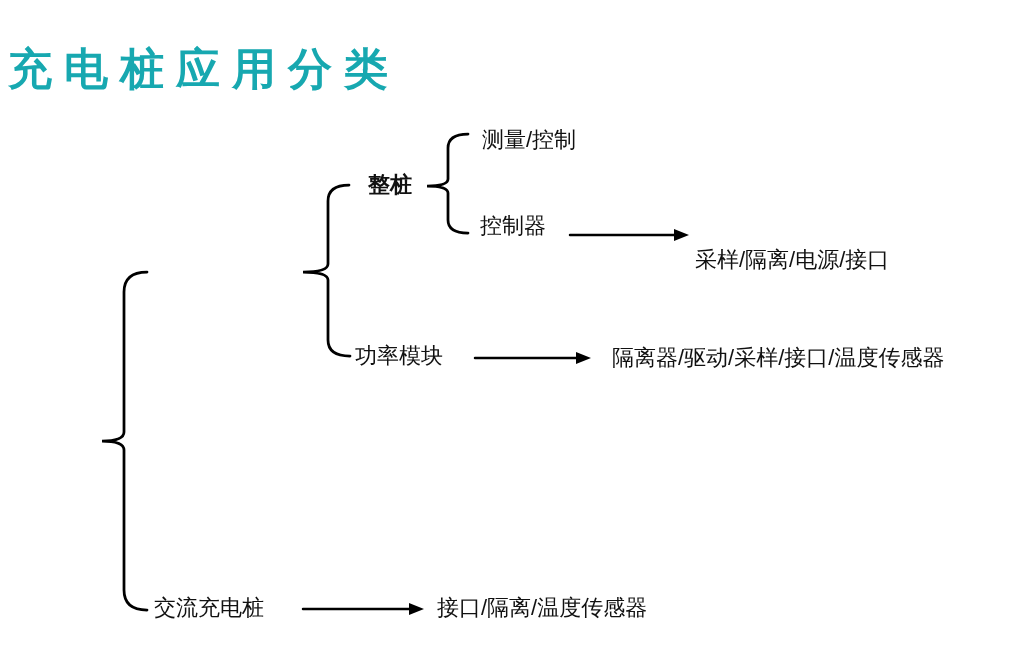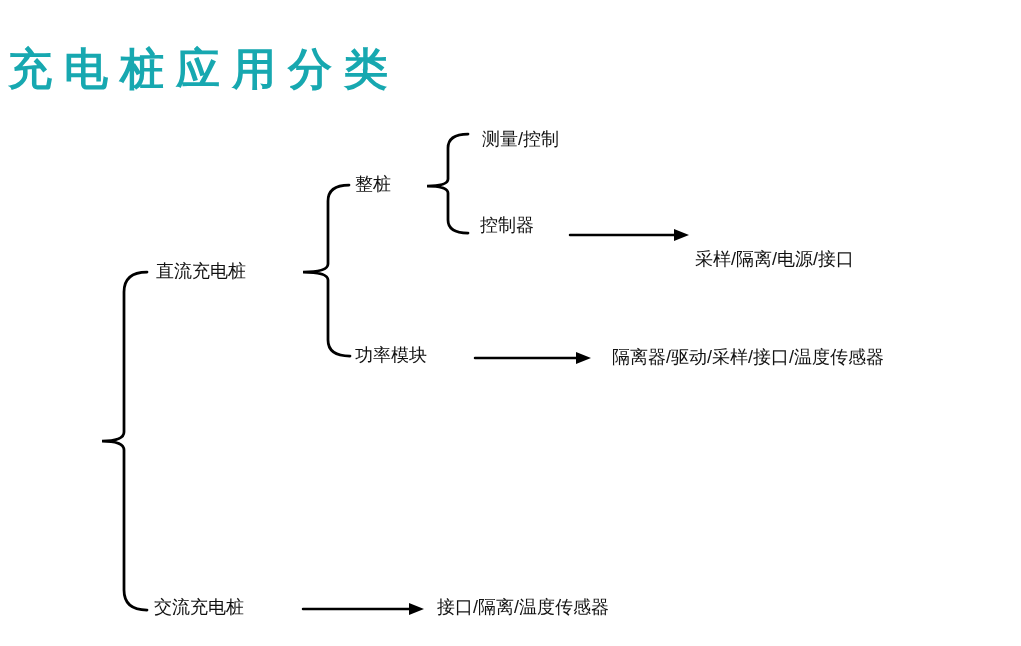--- a/index.html
+++ b/index.html
@@ -29,21 +29,21 @@
   .connectors {
     position: absolute;
     left: 0;
     top: 0;
     width: 1021px;
     height: 646px;
   }
   .node {
     position: absolute;
     transform: translateY(-50%);
-    font-size: 18px;
+    font-size: 22px;
     font-weight: 500;
     color: #111111;
     white-space: nowrap;
     line-height: 1.1;
   }
 </style>
 </head>
 <body>
 
 <div class="canvas">
@@ -67,23 +67,22 @@
       <line x1="475" y1="358" x2="576" y2="358"></line>
       <polygon points="576,352 591,358 576,364" fill="#000000" stroke="none"></polygon>
     </g>
 
     <g stroke-width="2.5">
       <line x1="303" y1="609" x2="409" y2="609"></line>
       <polygon points="409,603 424,609 409,615" fill="#000000" stroke="none"></polygon>
     </g>
   </svg>
 
-  <div class="node" style="left:156px; top:272px;">直流充电桩</div>
 
-  <div class="node" style="left:355px; top:185px;">整桩</div>
+  <div class="node" style="left:368px; top:185px;font-weight:bold;">整桩</div>
 
   <div class="node" style="left:482px; top:140px;">测量/控制</div>
 
   <div class="node" style="left:480px; top:226px;">控制器</div>
 
   <div class="node" style="left:695px; top:236px;margin-top:24px;">采样/隔离/电源/接口</div>
 
   <div class="node" style="left:355px; top:356px;text-align:right;">功率模块</div>
 
   <div class="node" style="left:612px; top:358px;text-align:center;">隔离器/驱动/采样/接口/温度传感器</div>

